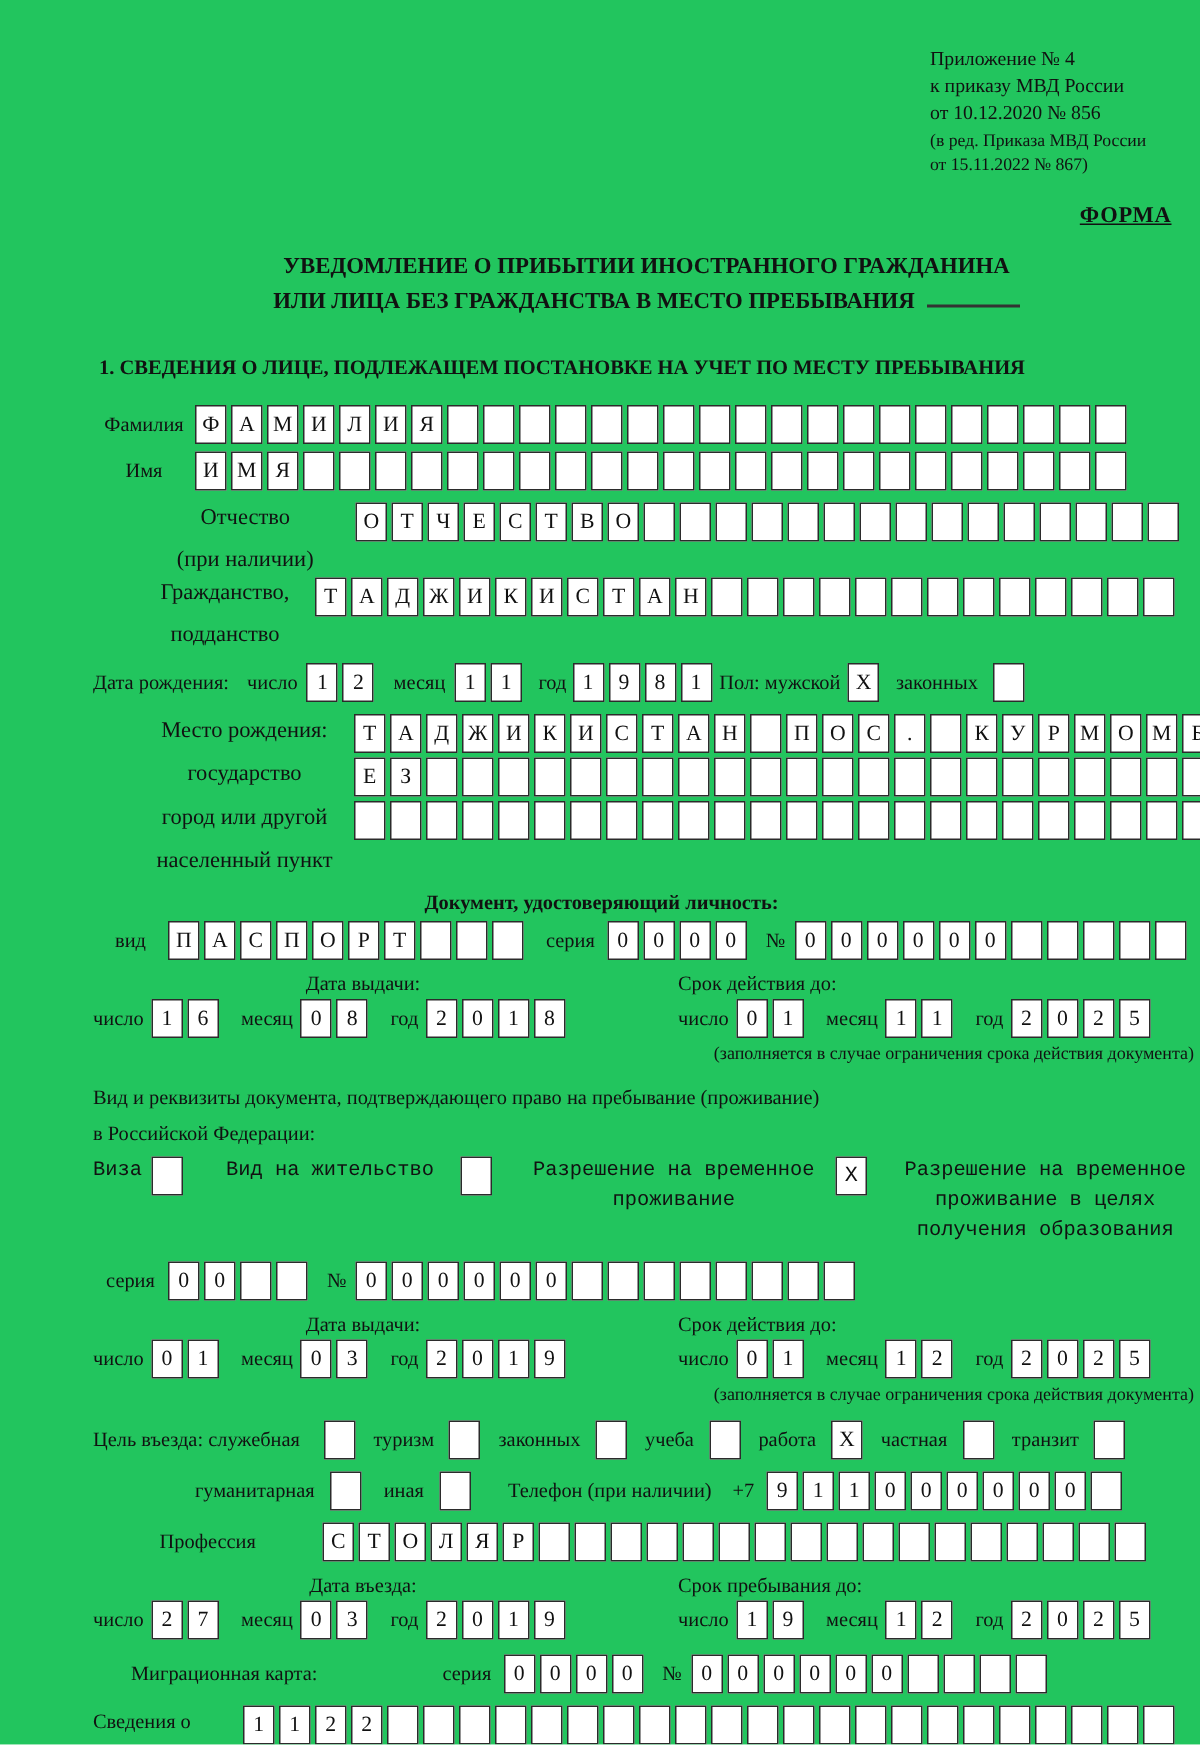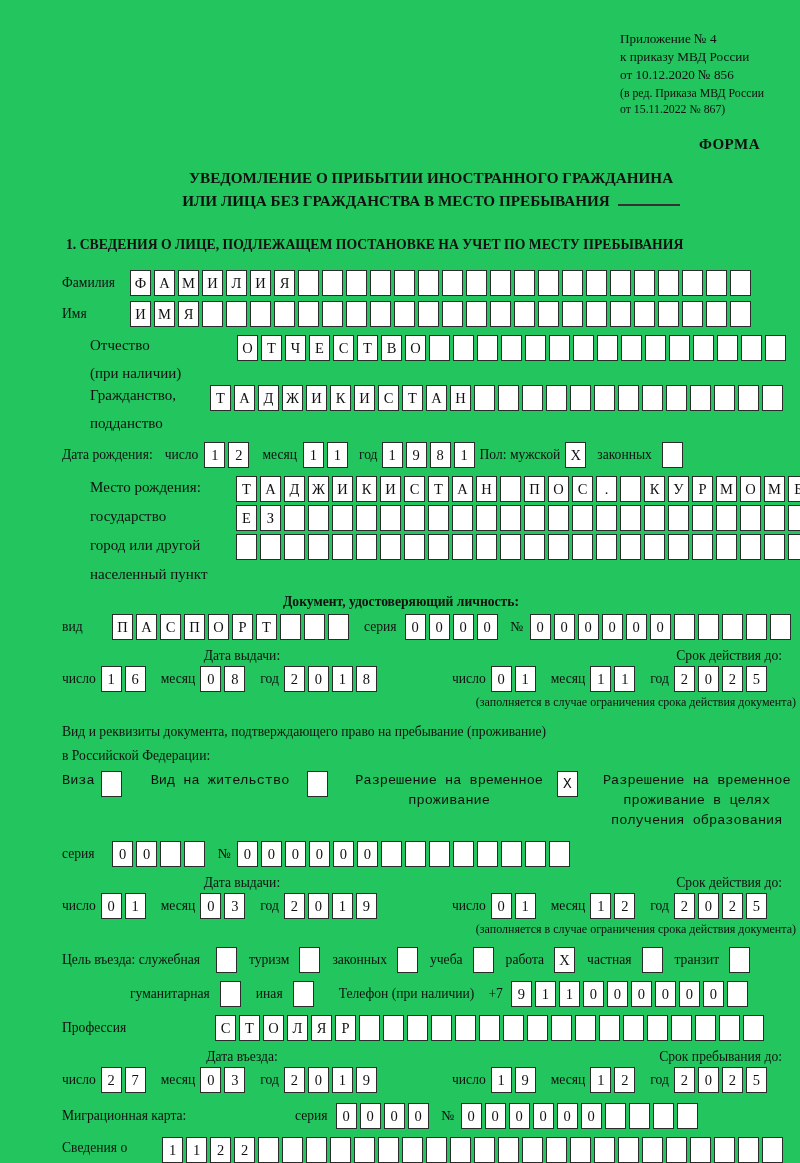--- a/index.html
+++ b/index.html
@@ -5,44 +5,44 @@
   html,body{margin:0;padding:0;background:#fff;}
   .page{
     width:800px;height:1163px;box-sizing:border-box;
     padding:30px 0 0 62px;background:#22c55e;color:#111;
     font-family:"Liberation Serif","DejaVu Serif",serif;
     overflow:hidden;position:relative;
   }
   
   .appendix{margin-left:558px;font-size:13.2px;line-height:1.35;}
   .appendix .amend{font-size:11.8px;margin-top:3px;line-height:1.35;}
-  .forma{font-weight:bold;font-size:15px;text-align:right;margin:18px 40px 0 0;letter-spacing:.5px;}
+  .forma{font-weight:bold;font-size:15px;text-align:right;margin:18px 19px 0 0;letter-spacing:.5px;text-decoration:underline;}
   
   .title{text-align:center;font-weight:bold;font-size:15.2px;line-height:1.5;margin-top:14px;}
   .blank-line{display:inline-block;width:62px;border-bottom:2px solid #333;height:12px;vertical-align:baseline;margin-left:8px;}
   .sec1{font-weight:bold;font-size:13.7px;margin-top:24px;margin-left:4px;}
   
   .lbl{font-size:13.6px;flex:none;}
-  .row{display:flex;align-items:center;margin-top:5px;}
+  .row{display:flex;align-items:center;margin-top:5px;text-align:center;}
   .cells{display:flex;flex:none;}
   .cell{
     width:21px;height:26px;flex:none;box-sizing:border-box;
     border:1.7px solid #2b2b2b;margin-right:3px;
     display:flex;align-items:center;justify-content:center;
     font-size:14.5px;line-height:1;background:#fff;
   }
   .top{align-items:flex-start;}
   .lblcol{flex:none;line-height:20px;font-size:15px;margin-left:28px;}
   .lblcol.w22{line-height:22px;}
   .stackrows .cells{margin-bottom:3px;}
   .center-bold{font-weight:bold;font-size:13.6px;text-align:center;margin:9px 60px 0 0;}
   
   .date-caps{display:flex;font-size:13.6px;margin-top:8px;}
   .cap-left{width:360px;text-align:center;flex:none;}
-  .cap-right{width:330px;text-align:right;flex:none;margin-left:30px;}
+  .cap-right{width:330px;text-align:left;flex:none;margin-left:30px;}
   .date-row{display:flex;margin-top:2px;align-items:center;}
   .date-group{display:flex;align-items:center;flex:none;}
   .date-group .lbl{margin-right:5px;}
   .date-group .mid{margin-left:12px;}
   .dg-left{width:360px;}
   .dg-right{margin-left:30px;}
   .expiry-note{font-size:12px;text-align:right;margin:3px 4px 0 0;}
   .para{font-size:13.6px;line-height:1.75;margin-top:10px;}
   
   .opts{display:flex;align-items:flex-start;margin-top:4px;}

